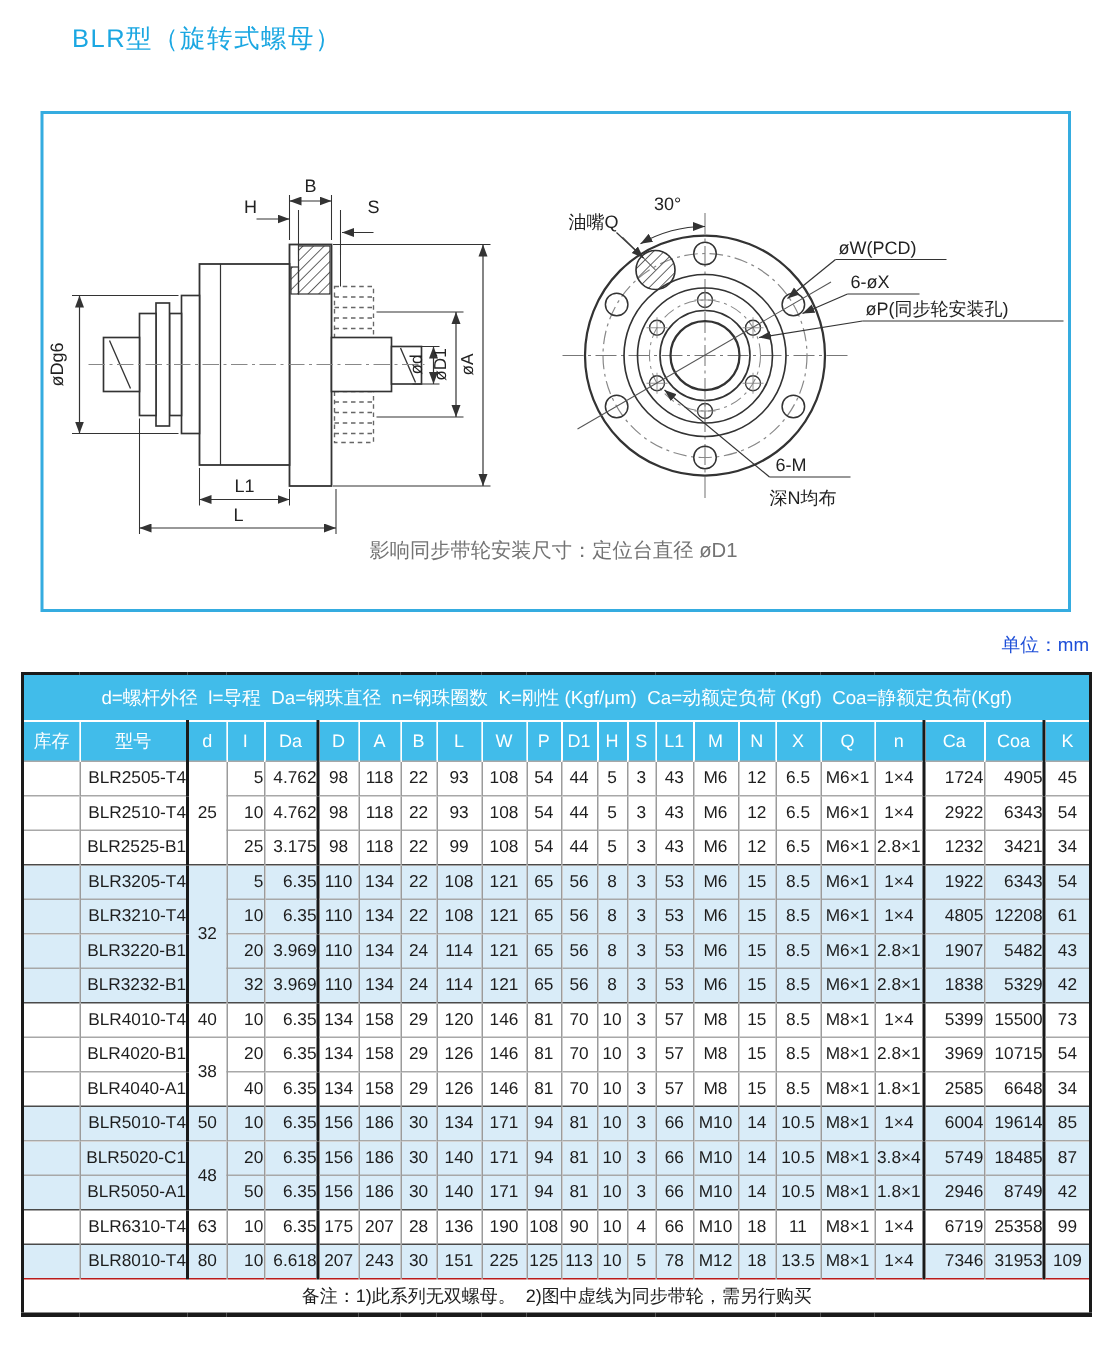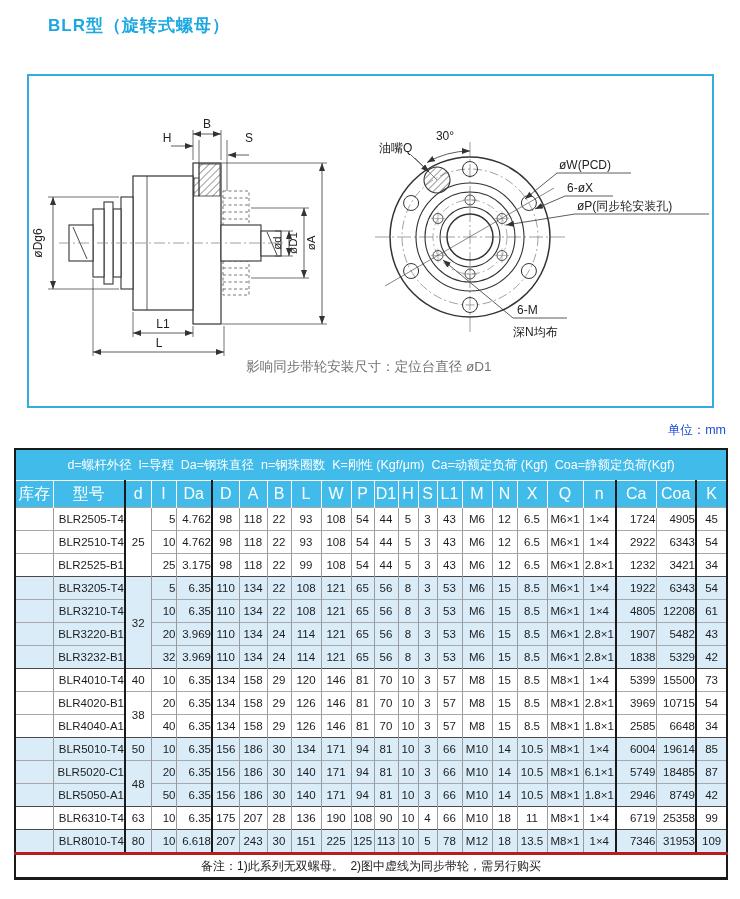--- a/index.html
+++ b/index.html
@@ -1,43 +1,43 @@
 <!DOCTYPE html>
 <html><head>
 <meta charset="utf-8">
 <style>
   html,body{margin:0;padding:0;background:#fff;}
   .page{position:relative;width:740px;height:899px;background:#ffffff;overflow:hidden;
         font-family:"Liberation Sans","DejaVu Sans",sans-serif;color:#222;}
-  .title{position:absolute;left:48px;top:14px;font-size:17px;font-weight:bold;
+  .title{position:absolute;left:48px;top:14px;font-size:17px;font-weight:normal;
          letter-spacing:1px;color:#1ba7e2;}
   .panel{position:absolute;left:27px;top:74px;width:683px;height:330px;
          border:2px solid #35ace0;background:#fff;}
   .svgbox{position:absolute;}
   .cap{position:absolute;font-size:13.5px;color:#737373;}
   .cap1{left:100px;top:282px;width:480px;text-align:center;}
   .cap2{left:240px;top:313px;width:360px;text-align:center;}
   .unit{position:absolute;top:422px;right:14px;font-size:12.5px;color:#1d4ed8;}
   table.spec{position:absolute;left:14px;top:448px;width:712px;border-collapse:collapse;
              table-layout:fixed;font-size:11.5px;color:#1d1d1d;
              border:2px solid #1a1a1a;border-bottom-width:3px;}
   table.spec th,table.spec td{padding:0;overflow:hidden;white-space:nowrap;}
   tr.legend-row th{background:#41bcea;color:#fff;font-weight:normal;font-size:12.5px;
                    height:30px;text-align:center;white-space:pre;}
-  tr.cols-row th{background:#41bcea;color:#fff;font-weight:normal;font-size:16px;height:26px;
+  tr.cols-row th{background:#41bcea;color:#fff;font-weight:normal;font-size:12px;height:26px;
                  text-align:center;border-right:1px solid rgba(255,255,255,.65);
                  border-top:1px solid rgba(255,255,255,.65);}
   tbody td{height:22px;text-align:center;border-right:1px solid #9b9b9b;
            border-top:1px solid #a8a8a8;background:#fff;}
   tr.shaded td{background:#d9ecf8;}
   tr.gstart td{border-top:1px solid #4a4a4a;}
   td.model{text-align:right;padding-left:7px;}
   td.ralign{text-align:right;padding-right:5px;}
   th.bthick,td.bthick{border-right:2px solid #1a1a1a !important;}
-  tr.note-row td{height:22px;text-align:center;font-size:12px;border-top:3px solid #b91c1c;
+  tr.note-row td{height:22px;text-align:center;font-size:12px;border-top:1px solid #b91c1c;
                  background:#fff;white-space:pre;}
   text{font-family:"Liberation Sans","DejaVu Sans",sans-serif;}
 </style>
 </head>
 <body>
 
 <div class="page">
 
   <div class="title">BLR型（旋转式螺母）</div>
 
@@ -557,21 +557,21 @@
           <td>171</td>
           <td>94</td>
           <td>81</td>
           <td>10</td>
           <td>3</td>
           <td>66</td>
           <td>M10</td>
           <td>14</td>
           <td>10.5</td>
           <td>M8×1</td>
-          <td class="bthick">6.1×1</td>
+          <td class="bthick">3.8×4</td>
           <td class="ralign">5749</td>
           <td class="bthick ralign">18485</td>
           <td>87</td>
         </tr>
         <tr class="shaded">
           <td></td>
           <td class="model bthick">BLR5050-A1</td>
           <td class="ralign">50</td>
           <td class="bthick ralign">6.35</td>
           <td>156</td>

